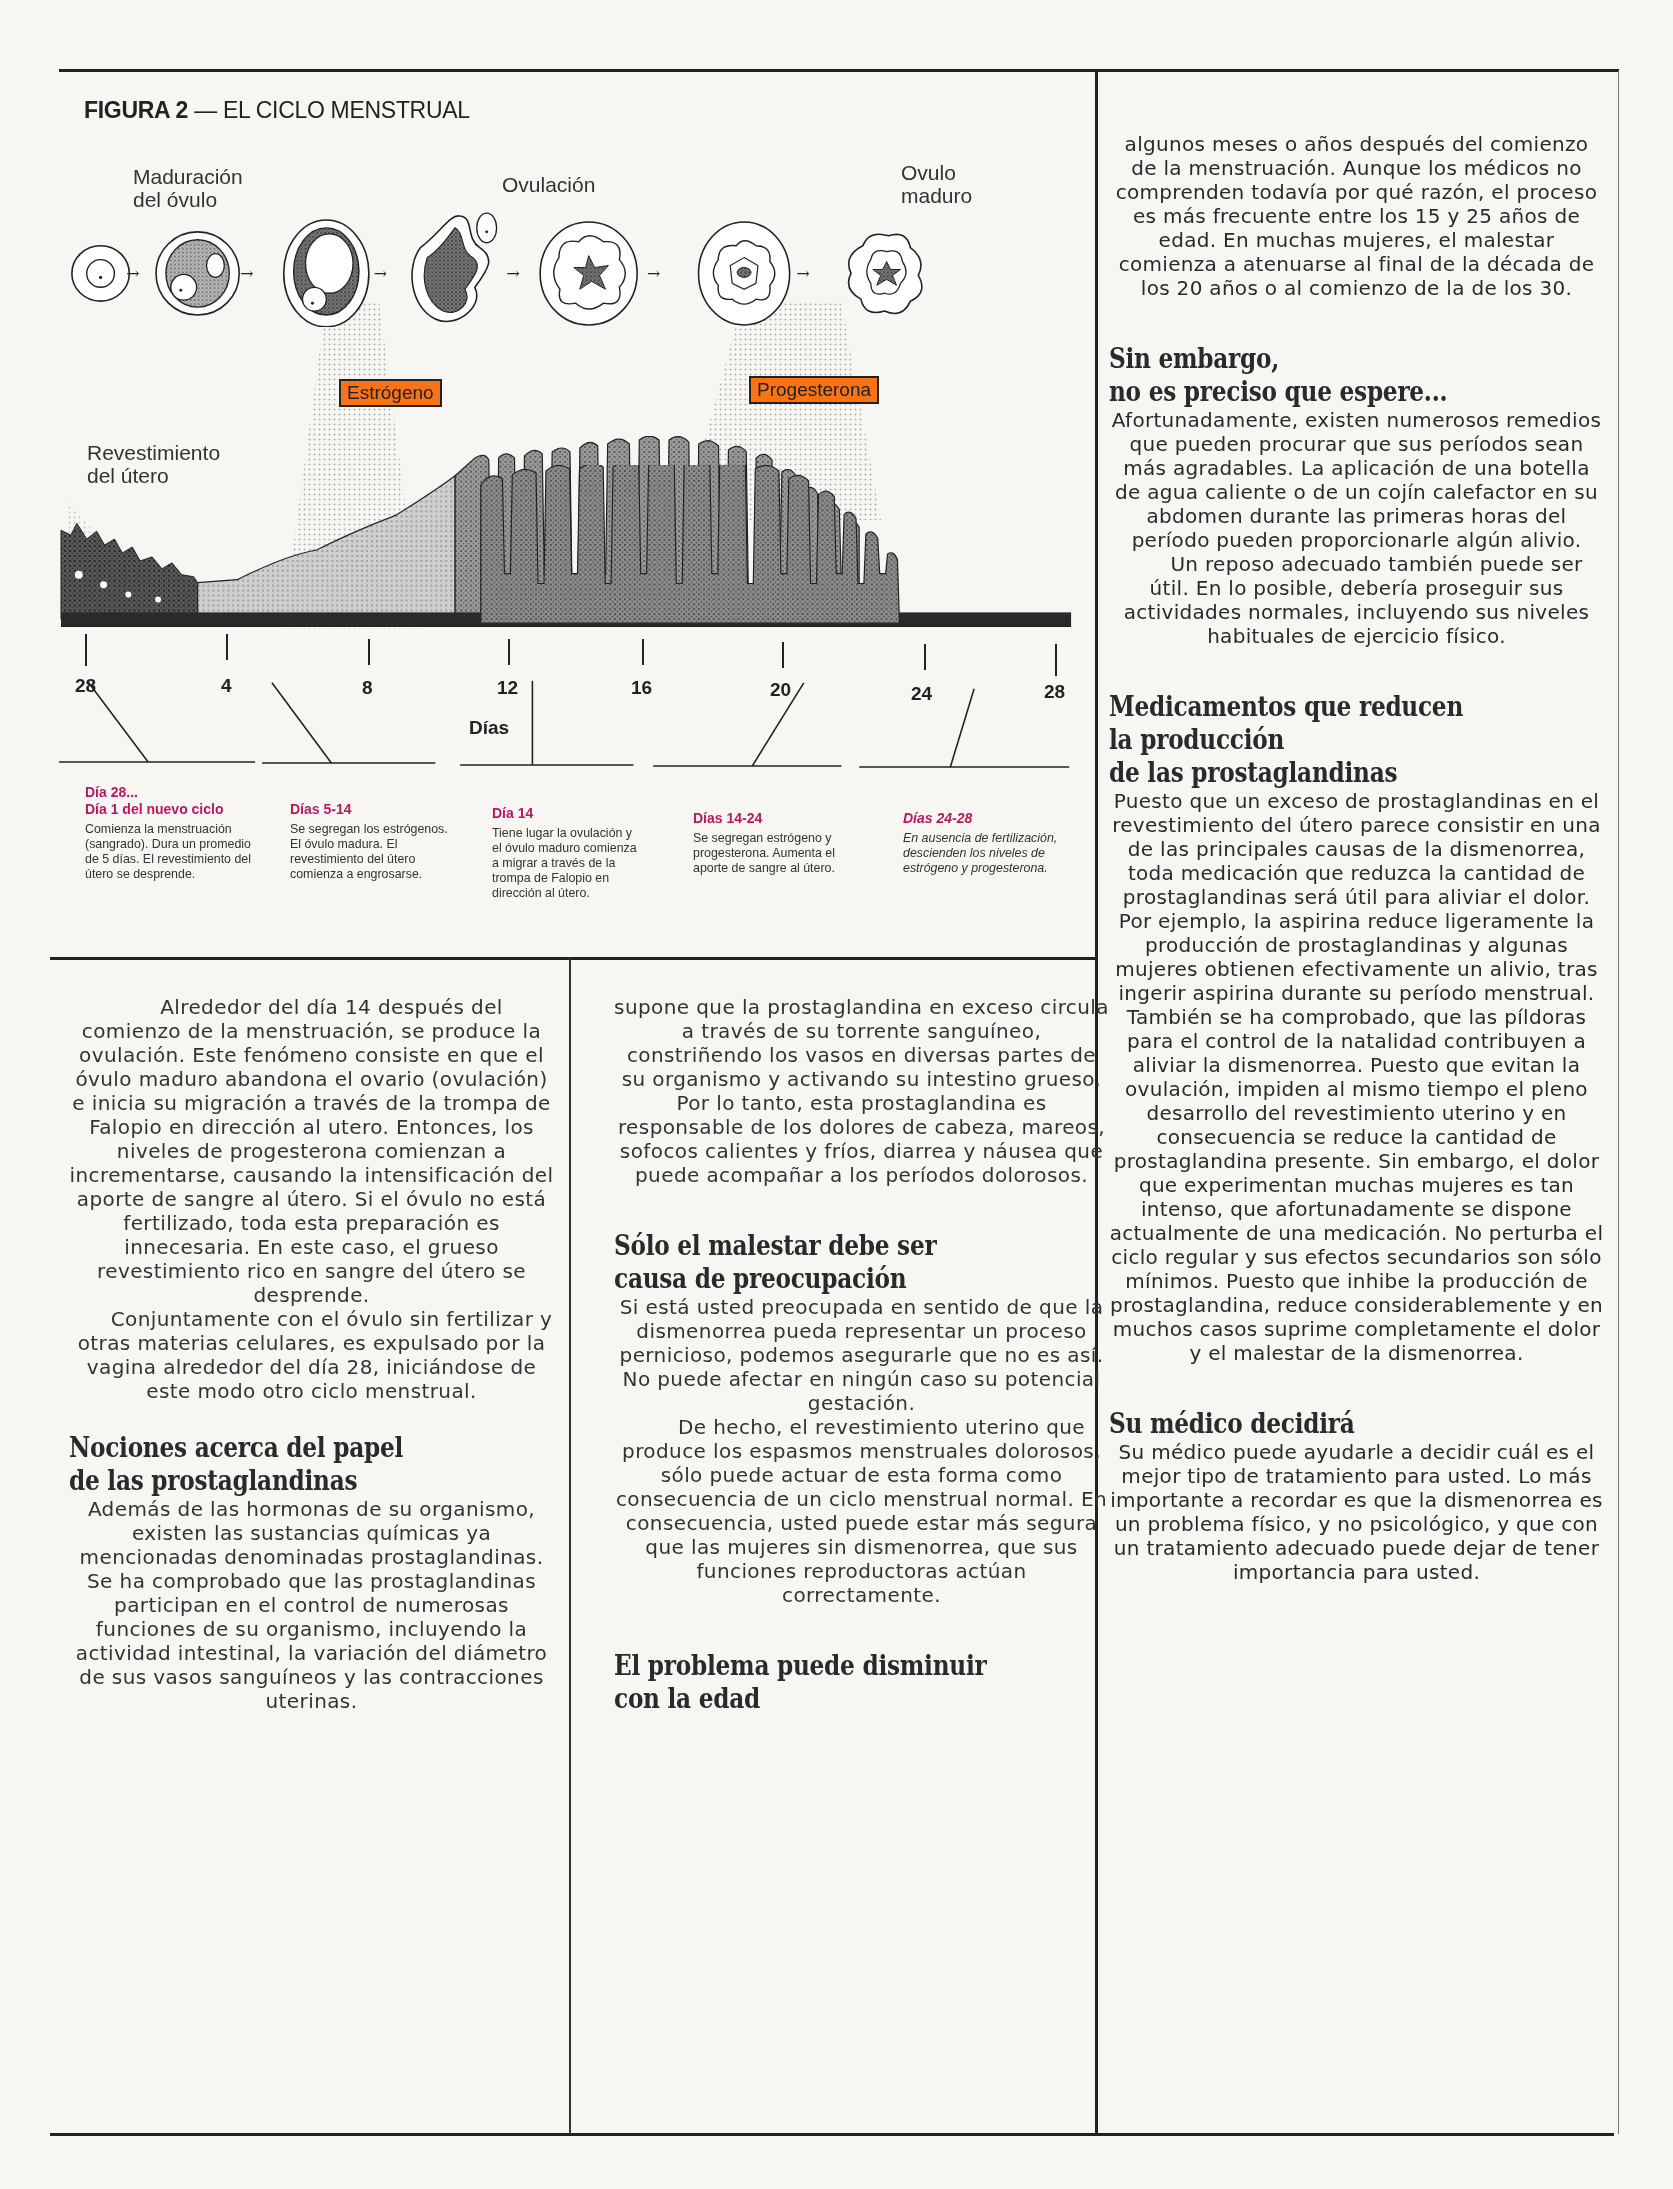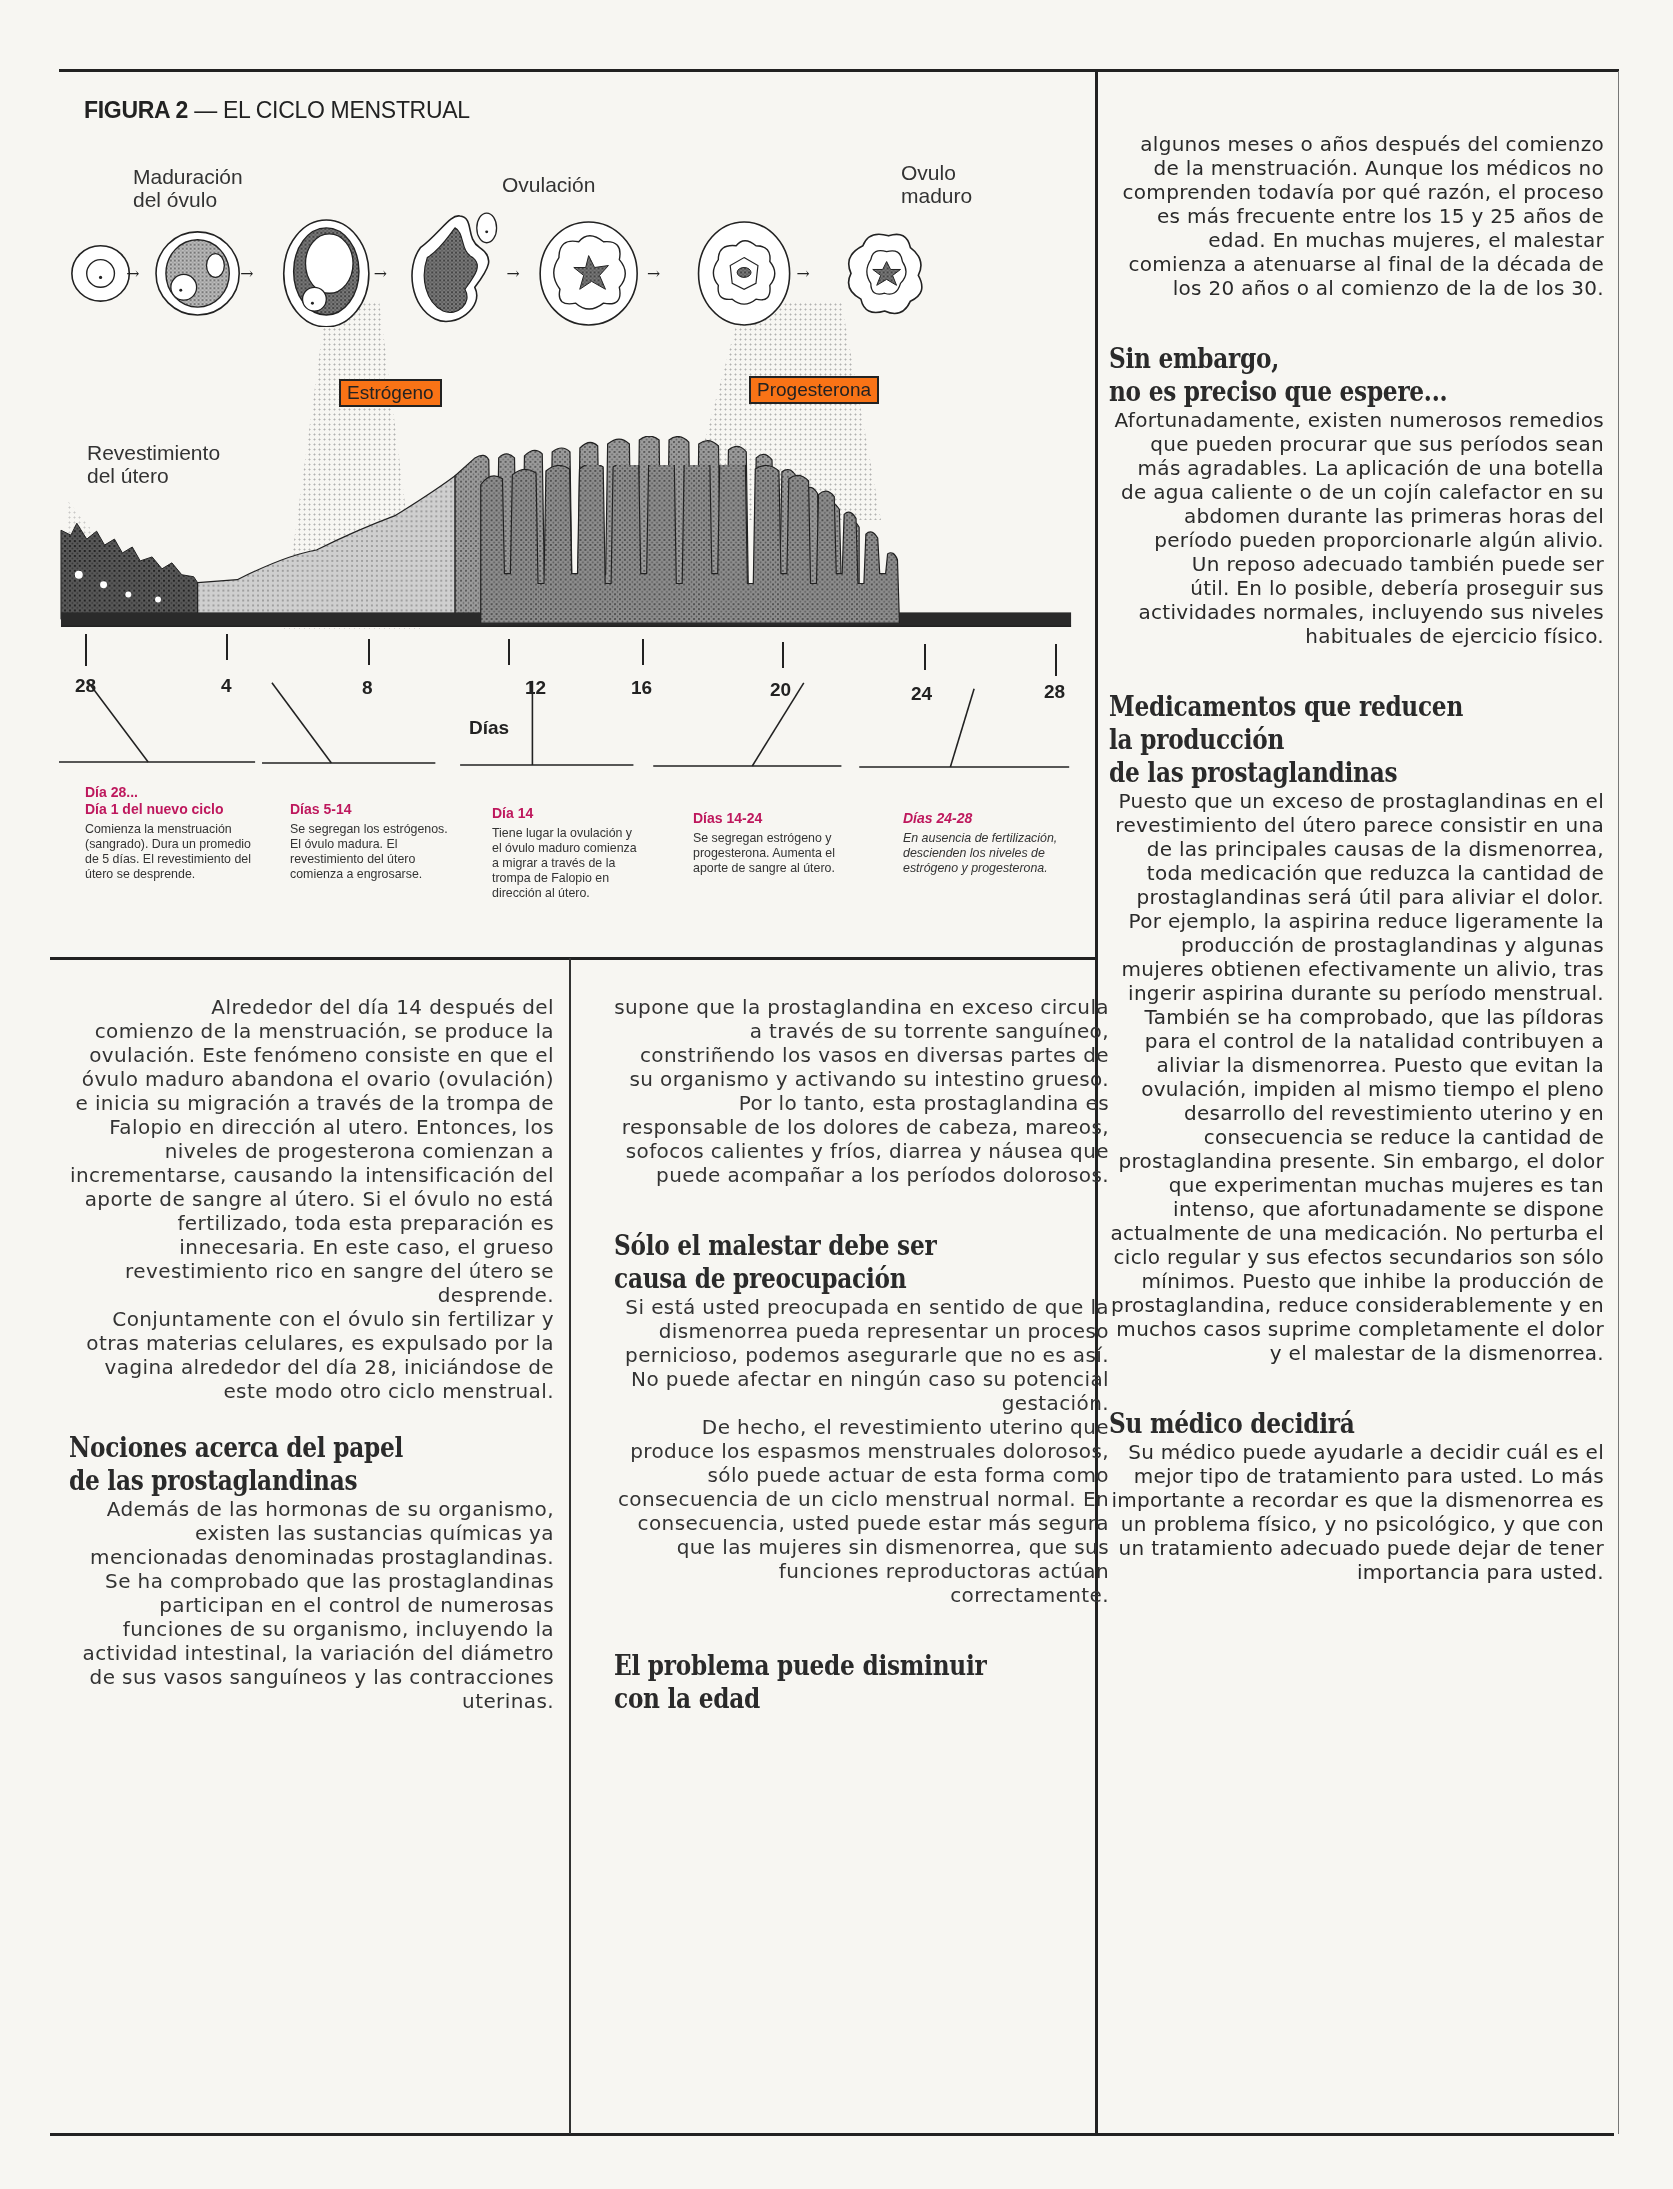--- a/index.html
+++ b/index.html
@@ -18,21 +18,21 @@
   .fig-title b { font-weight:bold; }
   .fig-label { font-family:"Liberation Sans", sans-serif; font-size:21px; line-height:23px; color:#333; }
   .hormone-box { font-family:"Liberation Sans", sans-serif; font-size:19px; border:2px solid #222; background:#f97316; padding:1px 6px; color:#222; }
   .cone { position:absolute; background:radial-gradient(#9a9a9a 0.8px, transparent 1.2px) 0 0/5px 5px; opacity:0.75; }
   .tick-label { font-family:"Liberation Sans", sans-serif; font-size:19px; font-weight:bold; color:#222; }
   .cap-title { font-family:"Liberation Sans", sans-serif; font-weight:bold; font-size:14px; line-height:17px; color:#be185d; }
   .cap-body { font-family:"Liberation Sans", sans-serif; font-size:12.4px; line-height:15px; color:#333; margin-top:4px; }
 
   
   .col { position:absolute; font-size:21px; line-height:24px; color:#222; }
-  .col p { margin:0; text-align:right; }
+  .col p { margin:0; text-align:center; }
   .col p.ind { text-indent:40px; }
   .col h2 { margin:0; font-family:"DejaVu Serif", serif; font-weight:bold; font-size:27px; line-height:33px; color:#2a2a2a; transform:scaleX(0.86); transform-origin:left; white-space:nowrap; letter-spacing:-0.3px; }
   .col .sp { height:28px; }
   .col .sp2 { height:42px; }
   .col-left { font-family:"DejaVu Sans", sans-serif; font-size:20px; letter-spacing:0.4px; color:#333; }
   .col-mid { font-family:"DejaVu Sans", sans-serif; font-size:20px; letter-spacing:0.4px; color:#333;margin-left:28px; }
   .col-right { font-family:"DejaVu Sans", sans-serif; font-size:20px; letter-spacing:0.3px; color:#2a2a2a; }
 </style>
 </head>
 <body>
@@ -191,21 +191,21 @@
     <div class="abs" style="left:368px; top:639px; width:2px; height:26px; background:#222;"></div>
     <div class="abs" style="left:508px; top:639px; width:2px; height:26px; background:#222;"></div>
     <div class="abs" style="left:642px; top:639px; width:2px; height:26px; background:#222;"></div>
     <div class="abs" style="left:782px; top:642px; width:2px; height:26px; background:#222;"></div>
     <div class="abs" style="left:924px; top:644px; width:2px; height:26px; background:#222;"></div>
     <div class="abs" style="left:1055px; top:644px; width:2px; height:32px; background:#222;"></div>
 
     <span class="abs tick-label" style="left:75px; top:675px;">28</span>
     <span class="abs tick-label" style="left:221px; top:675px;">4</span>
     <span class="abs tick-label" style="left:362px; top:677px;">8</span>
-    <span class="abs tick-label" style="left:497px; top:677px;margin-left:28px;">12</span>
+    <span class="abs tick-label" style="left:497px; top:677px;">12</span>
     <span class="abs tick-label" style="left:631px; top:677px;">16</span>
     <span class="abs tick-label" style="left:770px; top:679px;">20</span>
     <span class="abs tick-label" style="left:911px; top:683px;">24</span>
     <span class="abs tick-label" style="left:1044px; top:681px;">28</span>
     <span class="abs tick-label" style="left:469px; top:717px;">Días</span>
   </div>
 
   <svg class="abs" style="left:59px; top:663px;" width="1030" height="109" viewBox="0 0 1040 110">
     <g stroke="#222" stroke-width="1.6" fill="none">
       <line x1="30" y1="20" x2="90" y2="100"></line>

